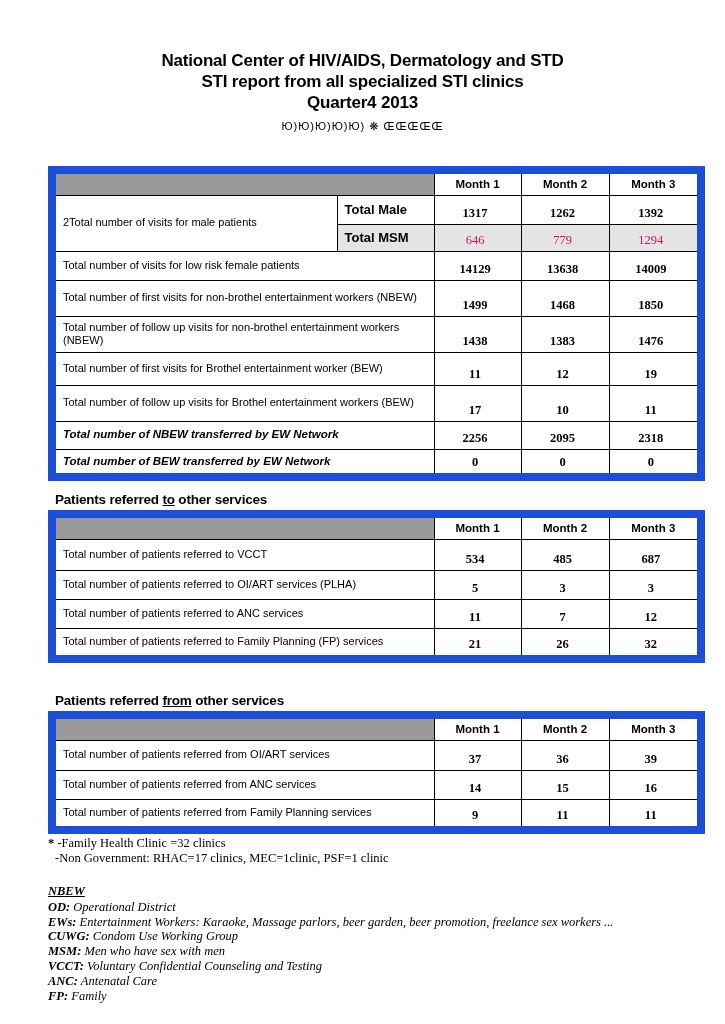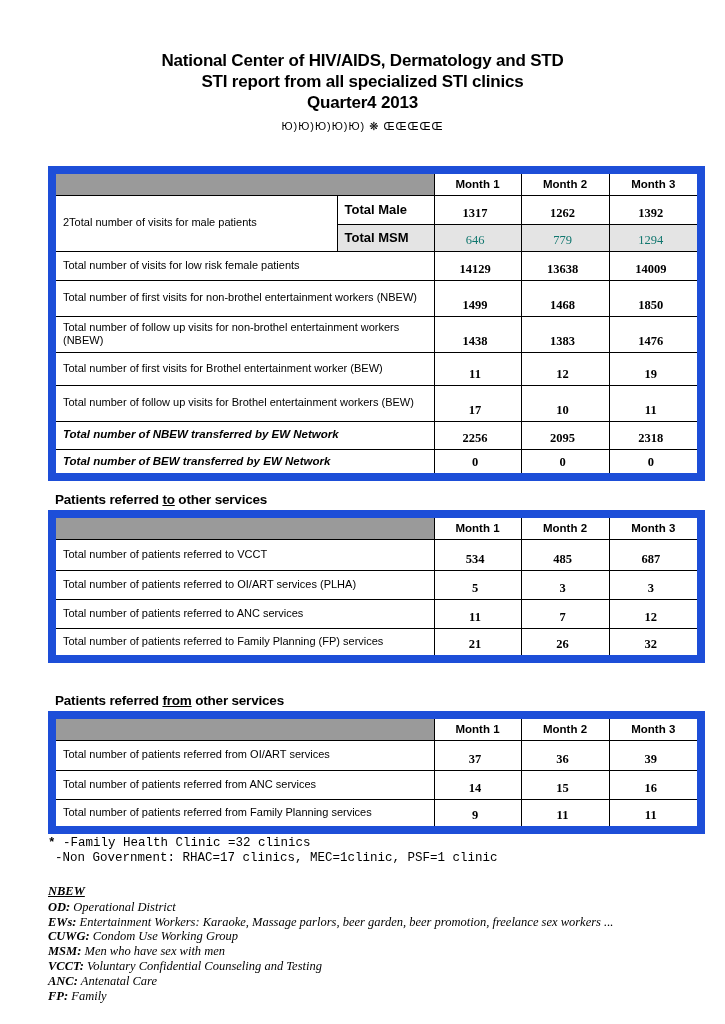--- a/index.html
+++ b/index.html
@@ -42,39 +42,39 @@
     font-size: 13px; font-weight: bold;
     padding: 2px 7px; vertical-align: middle;
   }
   td.num {
     font-size: 12.5px; font-weight: bold;
     text-align: center; vertical-align: bottom;
     padding: 2px 9px 3px 4px;
     font-family: Liberation Serif, serif;
   }
   tr.hl td { background: #e4e4e4; }
-  tr.hl td.num { color: #0f766e; font-weight: normal; margin-top: 7px; }
+  tr.hl td.num { color: #be185d; font-weight: normal; margin-top: 7px; }
   tr.row-bold td.lbl { font-weight: bold; font-style: italic; font-size: 11.5px; }
   tr.h25 { height: 25px; } tr.h27 { height: 27px; } tr.h28 { height: 28px; }
   tr.h29 { height: 29px; } tr.h30 { height: 30px; } tr.h31 { height: 31px; }
   tr.h33 { height: 33px; } tr.h36 { height: 36px; }
 
   
   .section-heading {
     margin: 11px 0 3px 55px;
     font-size: 13.5px; font-weight: bold;
     letter-spacing: -0.2px;
   }
   .section-heading .u { text-decoration: underline; }
   .sh-2 { margin-top: 30px; }
 
   
   .footnote-block {
     margin: 2px 0 0 48px;
-    font-family: Liberation Mono, monospace;
+    font-family: Liberation Serif, serif;
     font-size: 12.5px; line-height: 15px;
   }
   .footnote-star { font-weight: bold; }
   .footnote-line2 { padding-left: 7px; }
 
   
   .note-block {
     margin: 18px 0 0 48px;
     font-family: "Liberation Serif", serif;
     font-style: italic;

